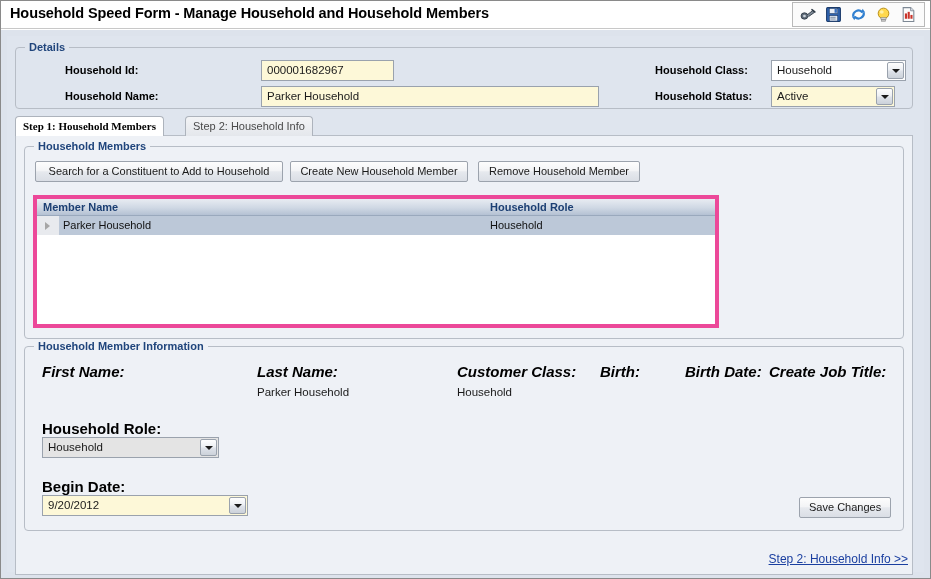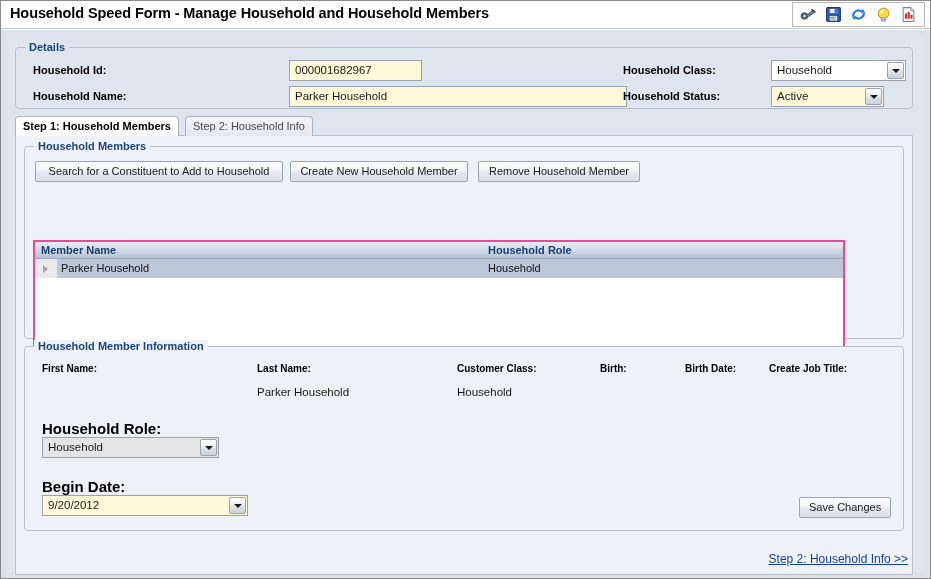--- a/index.html
+++ b/index.html
@@ -108,36 +108,36 @@
     height: 62px;
     background: #dfe5ee;
   }
 
   .fld-label {
     position: absolute;
     font-size: 11px;
     font-weight: bold;
     color: #000;
     white-space: nowrap;
+    margin-left: 32px;
   }
 
   .textbox {
     position: absolute;
     box-sizing: border-box;
     border: 1px solid #9aa2ad;
     background: #fdf8d8;
     font-family: "Liberation Sans", sans-serif;
     font-size: 11.5px;
     color: #1a1a1a;
     padding: 0 5px;
     line-height: 19px;
     height: 21px;
     white-space: nowrap;
     overflow: hidden;
-    margin-left: 28px;
   }
 
   .combo {
     position: absolute;
     box-sizing: border-box;
     border: 1px solid #9aa2ad;
     height: 21px;
     background: #ffffff;
   }
   .combo .cb-text {
@@ -198,20 +198,21 @@
     padding: 0 7px;
     white-space: nowrap;
     cursor: pointer;
   }
   .tab.active {
     left: 0;
     background: #ffffff;
     font-weight: bold;
     color: #000;
     z-index: 3;
+    font-family: Liberation Serif, serif;
   }
   .tab.inactive {
     background: linear-gradient(to bottom, #f3f4f6 0%, #e4e7ec 100%);
     color: #4a4a4a;
     z-index: 2;
   }
 
   
   .tabpanel {
     position: absolute;
@@ -250,27 +251,26 @@
     white-space: nowrap;
     cursor: pointer;
     padding: 0 9px;
   }
 
   
   .grid {
     position: absolute;
     left: 8px;
     top: 48px;
-    width: 812px;
+    width: 686px;
     height: 133px;
     box-sizing: border-box;
-    border: 2px solid #ec4899;
+    border: 4px solid #ec4899;
     background: #ffffff;
     overflow: hidden;
-    margin-top: 45px;
   }
   .grid-header {
     position: relative;
     height: 17px;
     background: linear-gradient(to bottom, #e8ecf2 0%, #cfd8e4 55%, #b4c1d3 100%);
     border-bottom: 1px solid #9aa9bd;
     box-sizing: border-box;
   }
   .gh-cell {
     position: absolute;
@@ -320,24 +320,25 @@
     top: 210px;
     width: 880px;
     height: 185px;
     background: #eef1f6;
   }
   #meminfo-group .gb-legend { background: #eef1f6; }
 
   .info-label {
     position: absolute;
     top: 16px;
-    font-size: 10px;
+    font-size: 15px;
     font-weight: bold;
     color: #000;
     white-space: nowrap;
+    font-style: italic;
   }
   .info-value {
     position: absolute;
     top: 39px;
     font-size: 11.5px;
     color: #1a1a1a;
     white-space: nowrap;
   }
 
   .sub-label {
@@ -424,21 +425,21 @@
 
         <div class="fld-label" style="left:607px; top:16px;">Household Class:</div>
         <div class="combo" style="left:755px; top:12px; width:135px;">
           <div class="cb-text">Household</div>
           <div class="cb-btn">
             <span class="cb-arrow"></span>
           </div>
         </div>
 
         <div class="fld-label" style="left:607px; top:42px;">Household Status:</div>
-        <div class="combo yellow" style="left:755px; top:38px; width:113px;">
+        <div class="combo yellow" style="left:755px; top:38px; width:124px;">
           <div class="cb-text">Active</div>
           <div class="cb-btn">
             <span class="cb-arrow"></span>
           </div>
         </div>
       </div>
 
       <div class="tabstrip">
         <div class="tab active">Step 1: Household Members</div>
         <div class="tab inactive" style="left:170px;">Step 2: Household Info</div>

